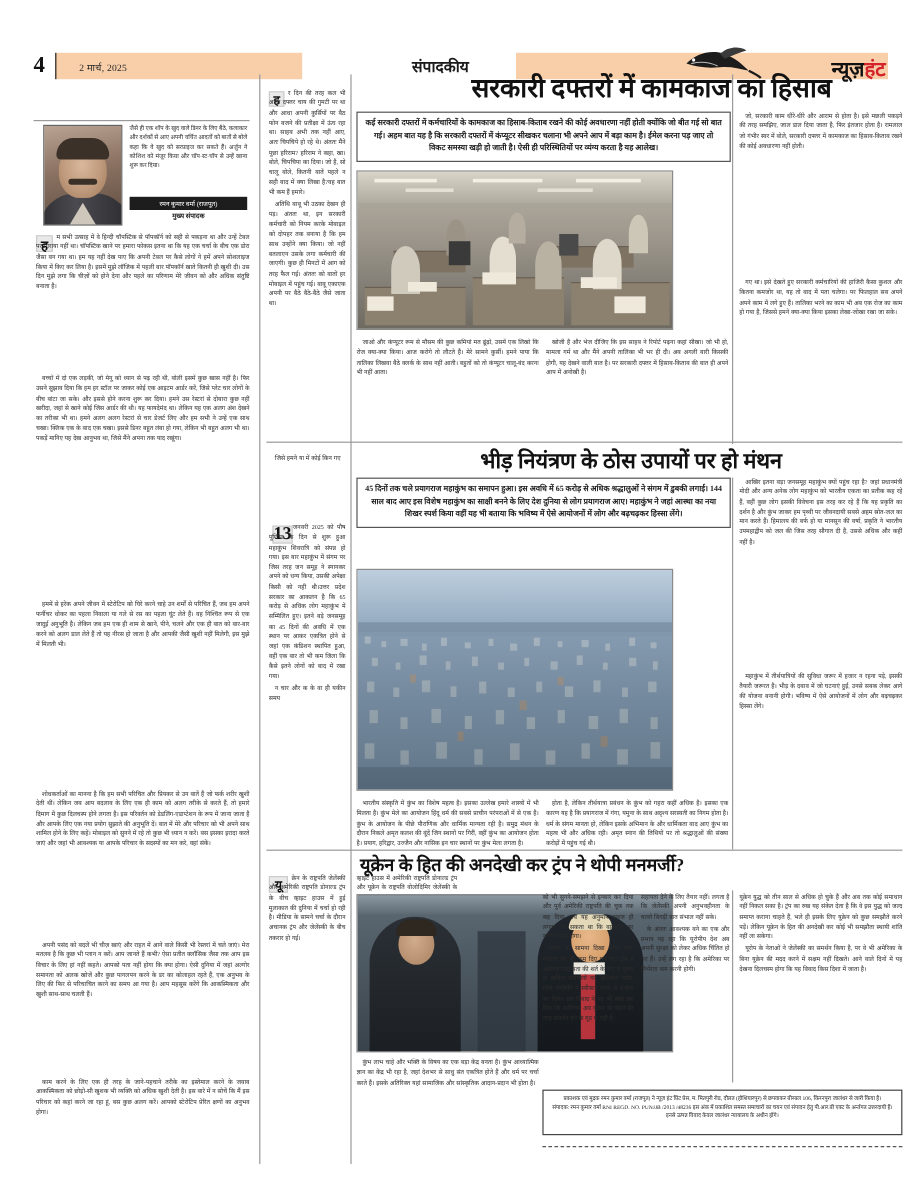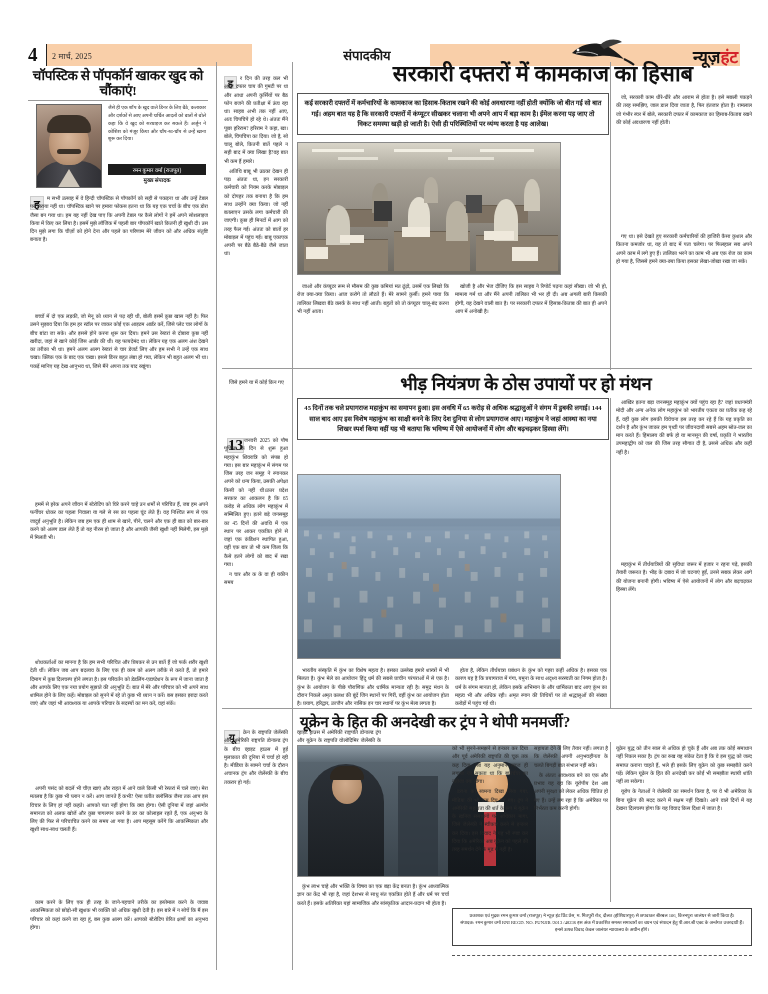--- a/index.html
+++ b/index.html
@@ -29,21 +29,21 @@
   }
   .mh-datebar {
     flex: 0 0 206px;
     background: #f9cfa9;
     border-left: 1.5px solid #222;
     display: flex; align-items: center;
     padding-left: 5px;
   }
   .mh-date {
     font-family: "Liberation Serif", serif;
-    font-size: 8px; color: #2a2a2a; letter-spacing: .2px;
+    font-size: 8px; color: #2a2a2a; letter-spacing: .2px; margin-left: 14px;
   }
   .mh-gap { flex: 0 0 52px; background: #fff; }
   .mh-section {
     flex: 0 0 126px;
     display: flex; align-items: center; justify-content: center;
     font-family: "Liberation Serif", serif;
     font-weight: bold; font-size: 13px; color: #1a1a1a;
   }
   .mh-rightbar {
     flex: 1 1 auto; background: #f9cfa9;
@@ -247,21 +247,20 @@
 
   <div class="vrule" style="left:216px; top:62px; height:908px;"></div>
   <div class="vrule" style="left:292px; top:62px; height:908px;"></div>
   <div class="vrule" style="left:610px; top:62px; height:308px;"></div>
   <div class="vrule" style="left:610px; top:398px; height:310px;"></div>
   <div class="vrule" style="left:610px; top:742px; height:160px;"></div>
   <div class="hrule" style="left:222px; top:368px; width:530px;"></div>
   <div class="hrule" style="left:222px; top:708px; width:530px;"></div>
   <div class="hrule" style="left:28px; top:100px; width:180px;"></div>
 
-  <div class="headline hl-left">चॉपस्टिक से पॉपकॉर्न खाकर खुद को चौंकाएं!</div>
 
   <div class="author-photo">
     <div class="ap-body"></div>
     <div class="ap-shirt"></div>
     <div class="ap-face"></div>
     <div class="ap-hair"></div>
     <div class="ap-mous"></div>
   </div>
   <div class="author-blurb">जैसे ही एक शॉप के खुद वाले डिनर के लिए बैठे, कलाकार और दर्शकों से आए अपनी चर्चित आदतों को बातों से बोले कहा कि वे खुद को सरप्राइज कर सकते हैं। अर्जुन ने कोशिश को मंजूर किया और चॉप-स्ट-चॉप से उन्हें खाना शुरू कर दिया।</div>
   <div class="byline-bar">रमन कुमार वर्मा (राजपूत)</div>

